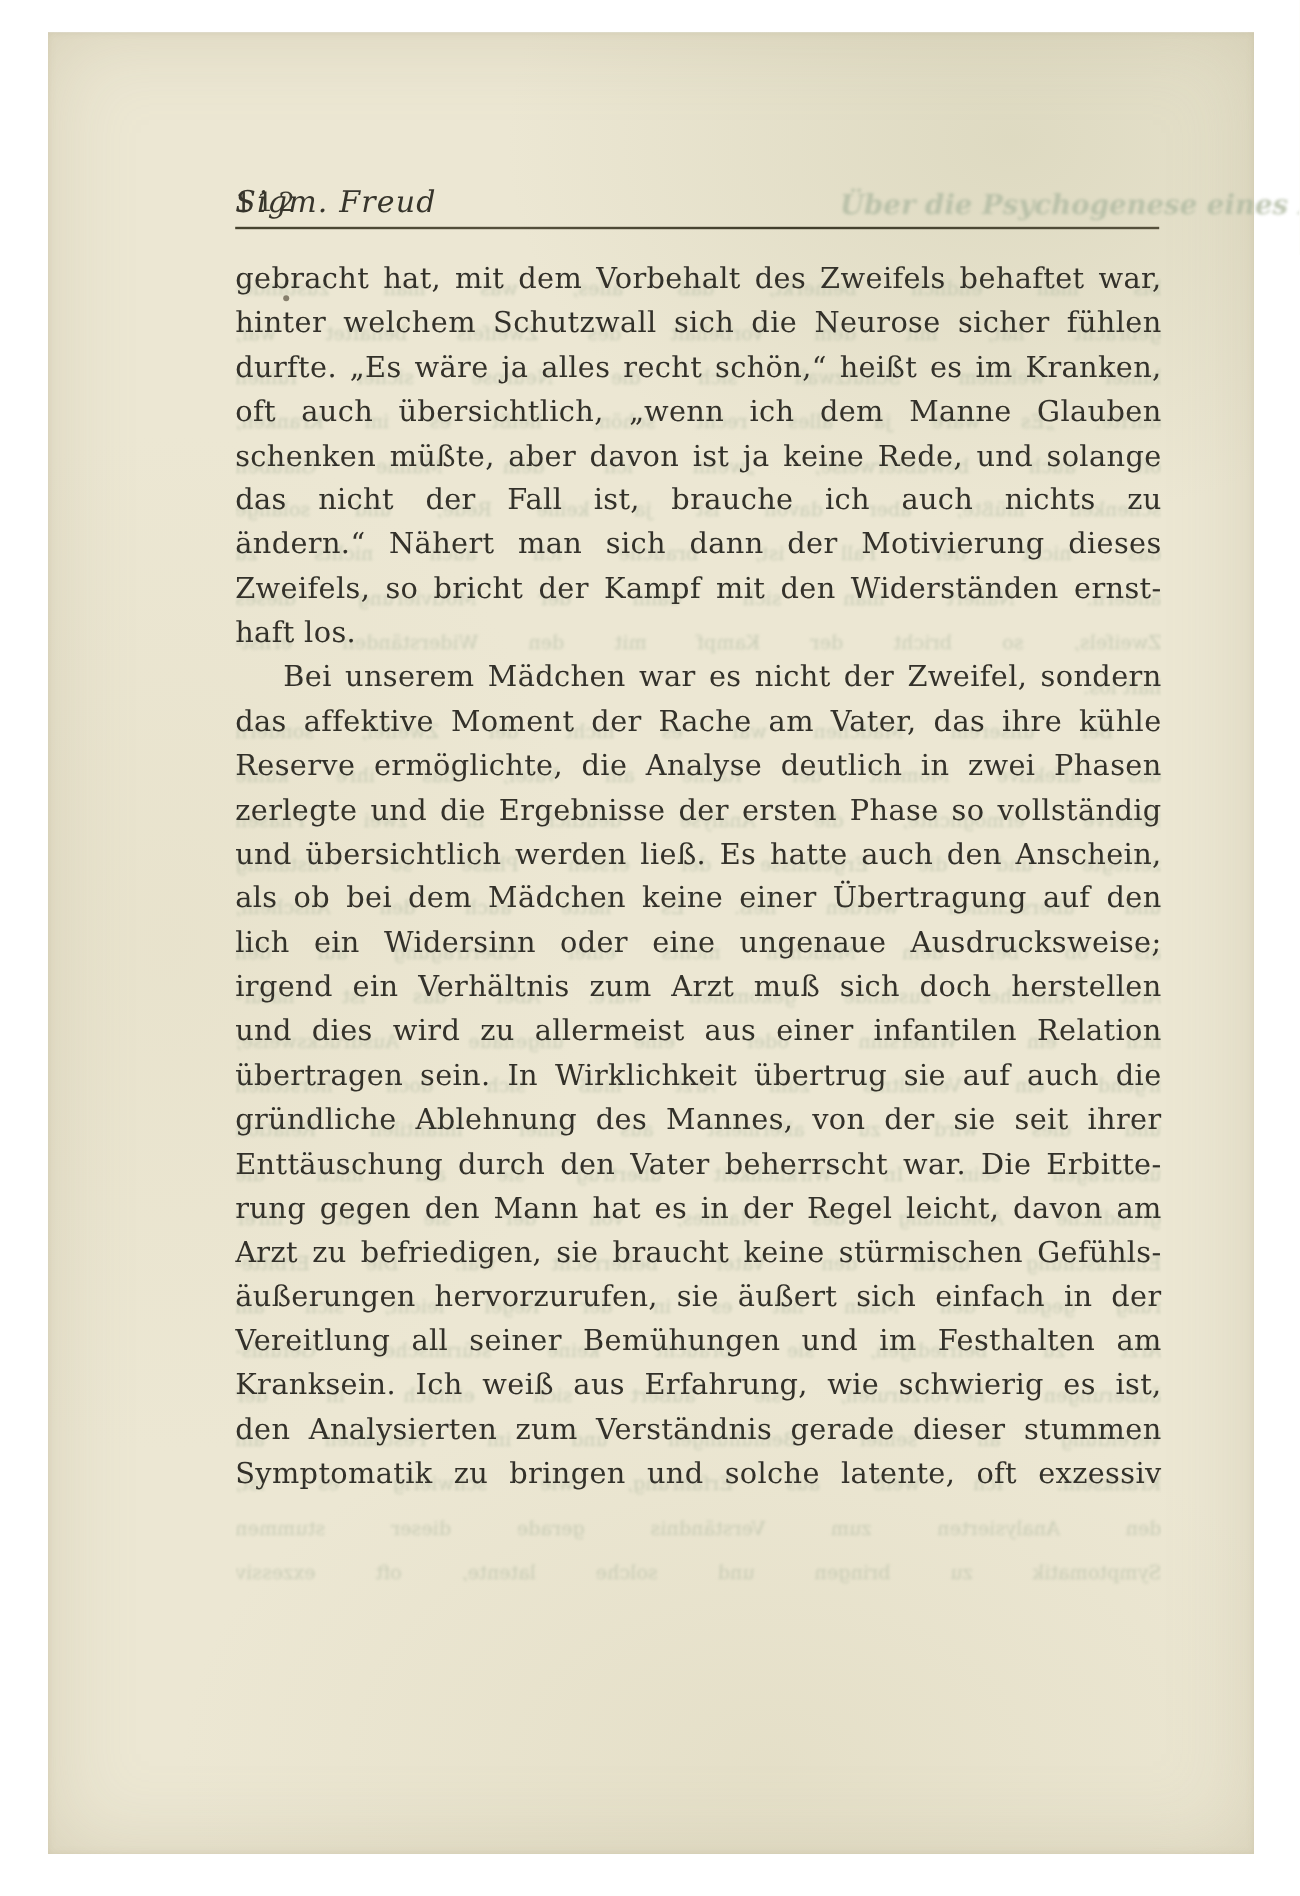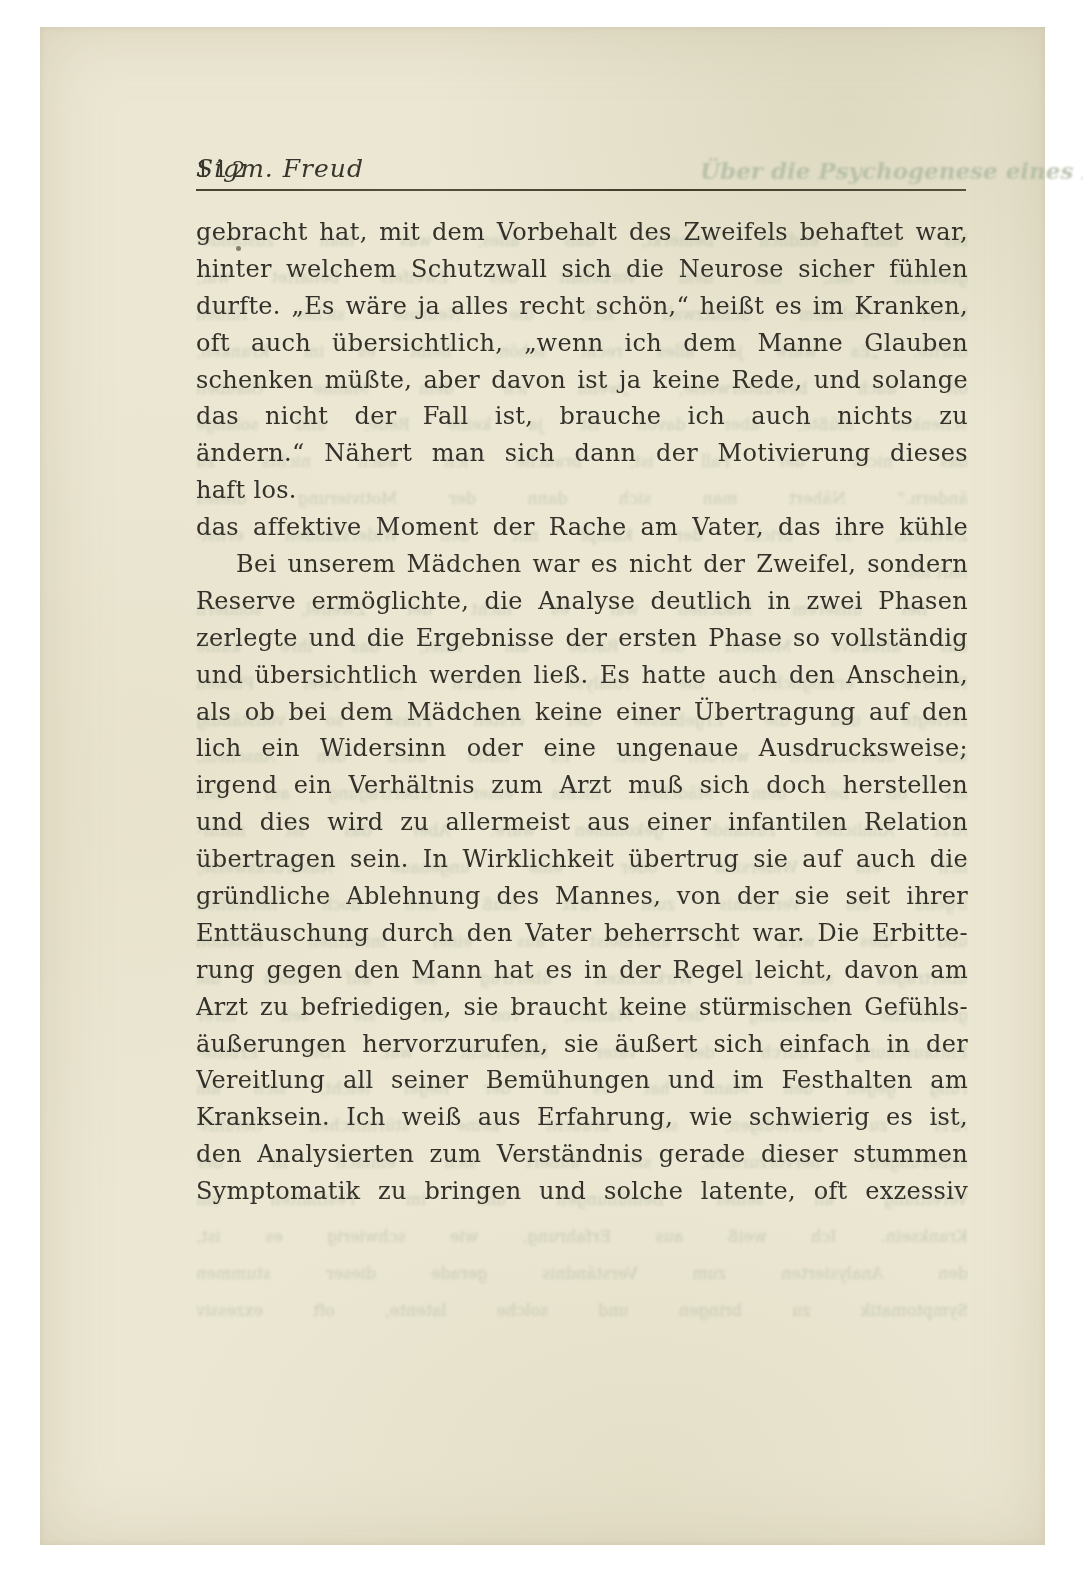--- a/index.html
+++ b/index.html
@@ -119,23 +119,24 @@
     <div class="rule"></div>
 
     <div class="textblock" id="textblock">
         <div class="line">gebracht hat, mit dem Vorbehalt des Zweifels behaftet war,</div>
         <div class="line">hinter welchem Schutzwall sich die Neurose sicher fühlen</div>
         <div class="line">durfte. „Es wäre ja alles recht schön,“ heißt es im Kranken,</div>
         <div class="line">oft auch übersichtlich, „wenn ich dem Manne Glauben</div>
         <div class="line">schenken müßte, aber davon ist ja keine Rede, und solange</div>
         <div class="line">das nicht der Fall ist, brauche ich auch nichts zu</div>
         <div class="line">ändern.“ Nähert man sich dann der Motivierung dieses</div>
+        <div class="line">Zweifels, so bricht der Kampf mit den Widerständen ernst-</div>
         <div class="line last">haft los.</div>
+        <div class="line indent">Bei unserem Mädchen war es nicht der Zweifel, sondern</div>
         <div class="line">das affektive Moment der Rache am Vater, das ihre kühle</div>
-        <div class="line indent">Bei unserem Mädchen war es nicht der Zweifel, sondern</div>
         <div class="line">Reserve ermöglichte, die Analyse deutlich in zwei Phasen</div>
         <div class="line">zerlegte und die Ergebnisse der ersten Phase so vollständig</div>
         <div class="line">und übersichtlich werden ließ. Es hatte auch den Anschein,</div>
         <div class="line">als ob bei dem Mädchen keine einer Übertragung auf den</div>
         <div class="line">lich ein Widersinn oder eine ungenaue Ausdrucksweise;</div>
         <div class="line">irgend ein Verhältnis zum Arzt muß sich doch herstellen</div>
         <div class="line">und dies wird zu allermeist aus einer infantilen Relation</div>
         <div class="line">übertragen sein. In Wirklichkeit übertrug sie auf auch die</div>
         <div class="line">gründliche Ablehnung des Mannes, von der sie seit ihrer</div>
         <div class="line">Enttäuschung durch den Vater beherrscht war. Die Erbitte-</div>

